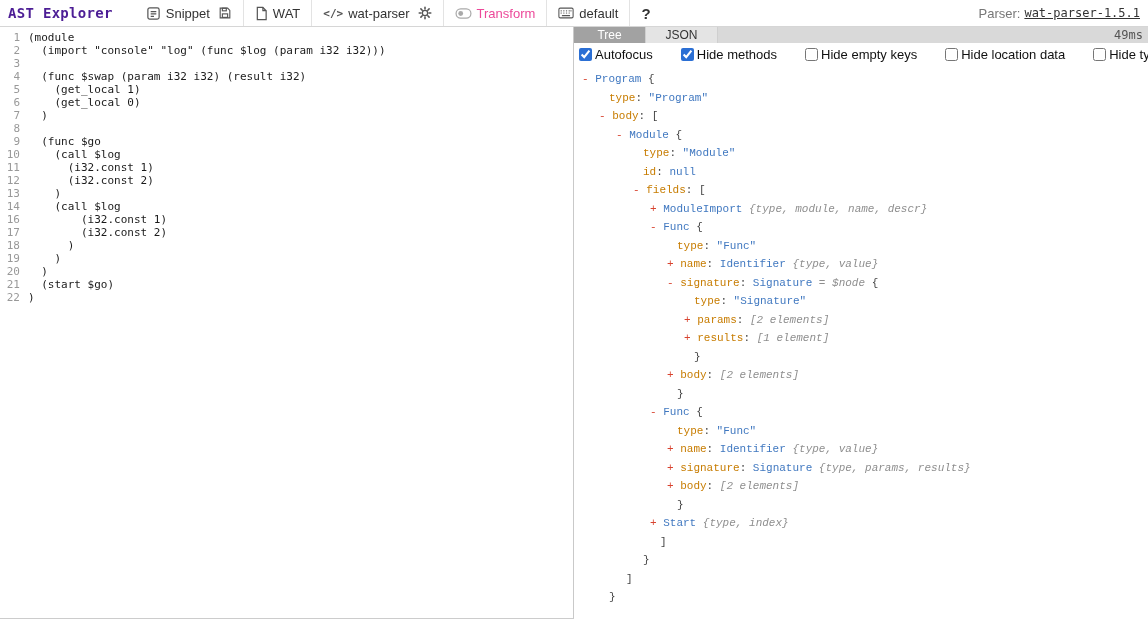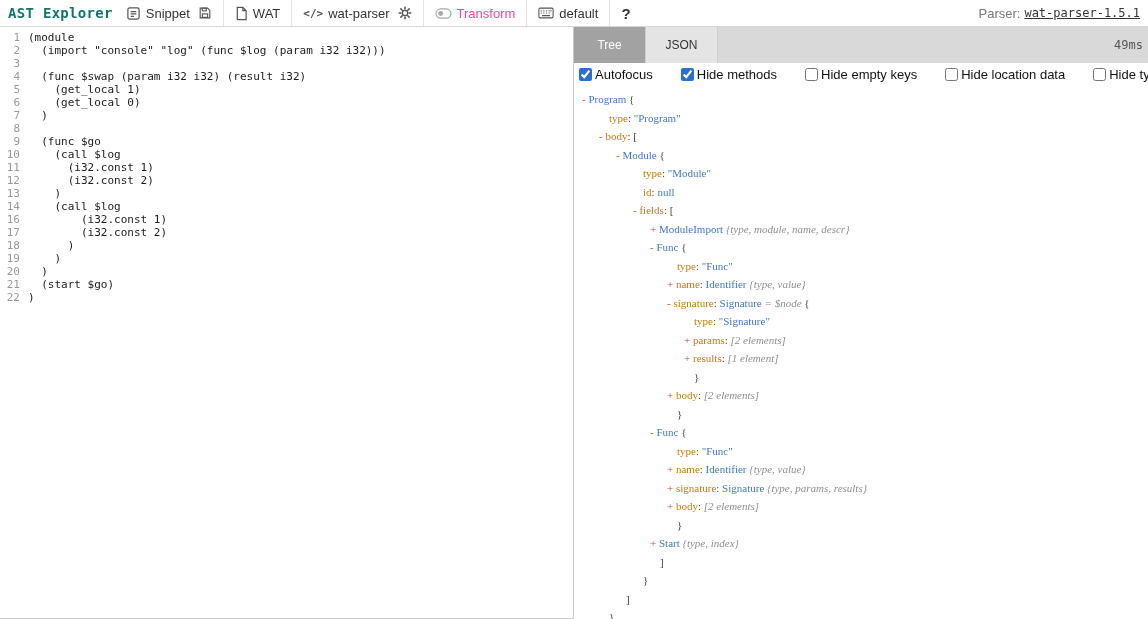--- a/index.html
+++ b/index.html
@@ -9,21 +9,21 @@
     font-family: "Liberation Sans", sans-serif; color: #333;
   }
 
   
   .toolbar {
     height: 27px; display: flex; align-items: center;
     border-bottom: 1px solid #d6d6d6; padding: 0 8px; background: #fff;
   }
   .logo {
     font-family: "DejaVu Sans Mono", monospace; font-weight: bold;
-    font-size: 14px; color: #0f766e; text-decoration: none; margin-right: 2px;
+    font-size: 14px; color: #4c1d95; text-decoration: none; margin-right: 22px;
     letter-spacing: .3px; cursor: pointer; white-space: pre;
   }
   .tb-group { display: flex; align-items: center; height: 100%; padding: 0 7px; }
   .tb-group + .tb-group { border-left: 1px solid #e3e3e3; }
   .tb-btn {
     display: flex; align-items: center; gap: 5px; background: none; border: none;
     padding: 0 4px; font: 13px "Liberation Sans", sans-serif; color: #333;
     cursor: pointer; height: 100%; justify-content: flex-end;
   }
   .tb-btn.disabled { color: #ec4899; }
@@ -48,42 +48,42 @@
     width: 574px; flex: 0 0 auto; border-right: 1px solid #c9c9c9;
     border-bottom: 1px solid #ccc; padding-top: 4px; overflow: hidden;
     font-family: "DejaVu Sans Mono", monospace; font-size: 11px;
     line-height: 13px; color: #1a1a1a; cursor: text;
   }
   .code-line { display: flex; white-space: pre; }
   .line-number { width: 20px; text-align: right; color: #999; margin-right: 8px; flex: 0 0 auto; }
 
   
   .ast-panel { flex: 1; display: flex; flex-direction: column; overflow: hidden; background: #fff; }
-  .tabbar { height: 36px; background: #d9d9d9; display: flex; align-items: stretch; flex: 0 0 auto; text-align: right; }
+  .tabbar { height: 16px; background: #d9d9d9; display: flex; align-items: stretch; flex: 0 0 auto; text-align: right; }
   .tabs { display: flex; }
   .tab {
     width: 72px; display: flex; align-items: center; justify-content: center;
     font-size: 12px; color: #333; background: #e4e4e4; cursor: pointer;
     border-right: 1px solid #cfcfcf;
   }
   .tab.active { background: #a2a2a2; color: #fff; }
   .timing {
     margin-left: auto; align-self: center; font-size: 12px; color: #555;
     padding: 0 5px; font-family: "DejaVu Sans Mono", monospace;
   }
   .options {
     display: flex; align-items: center; gap: 28px; padding: 4px 5px 5px;
     font-size: 13px; color: #111; flex: 0 0 auto;
   }
   .options label { display: flex; align-items: center; gap: 3px; cursor: pointer; white-space: nowrap; }
   .options input { margin: 0; width: 13px; height: 13px; accent-color: #2b6fd4; }
 
   .tree {
     flex: 1; overflow: hidden; padding-top: 3px; white-space: pre;
-    font-family: Liberation Serif, serif; font-size: 11px; line-height: 18.5px;
+    font-family: Liberation Mono, monospace; font-size: 11px; line-height: 18.5px;
   }
   .tree-line { cursor: pointer; }
   .tk-minus, .tk-plus { color: #d8432f; }
   .tk-node  { color: #4078c0; }
   .tk-key   { color: #c77c00; }
   .tk-str   { color: #4078c0; }
   .tk-kw    { color: #4078c0; }
   .tk-meta  { color: #8e8e8e; font-style: italic; }
   .tk-punct { color: #444; }
 </style>

